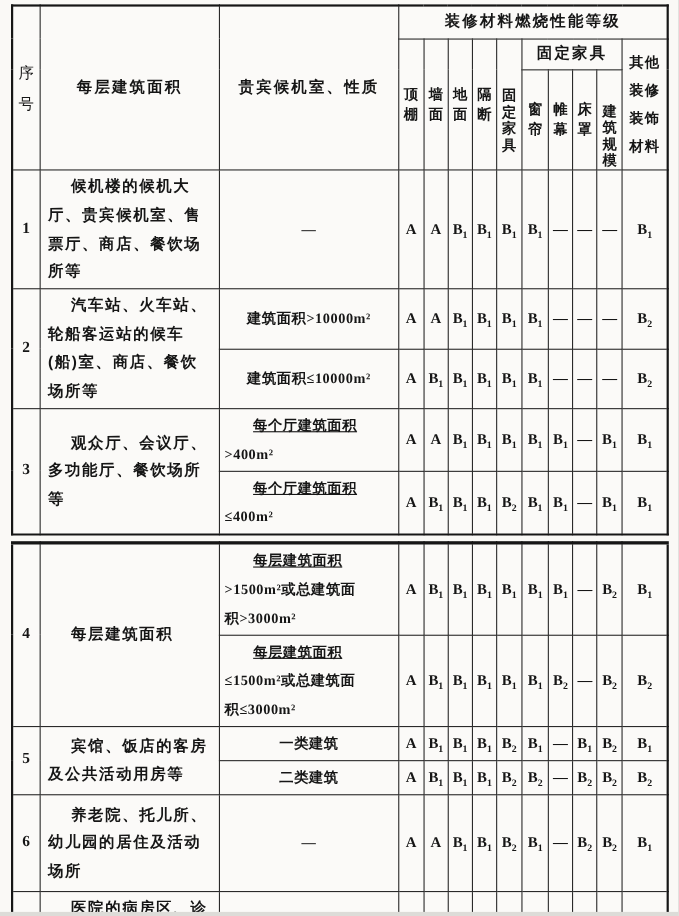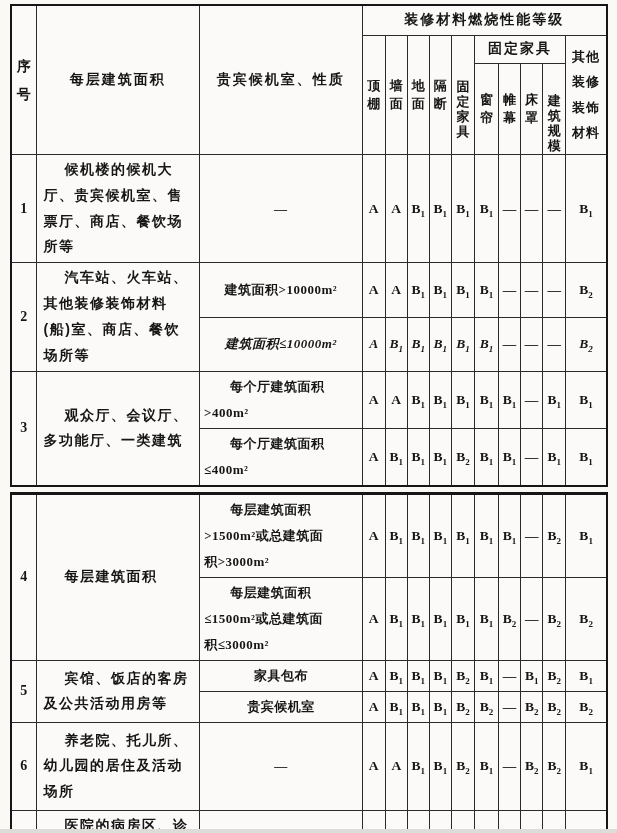--- a/index.html
+++ b/index.html
@@ -59,21 +59,21 @@
     word-break: break-all;
     line-height: 1.95;
     letter-spacing: 1px;
     font-size: 13px;
     font-weight: bold;
   }
   .seq-stack {
     width: 1.05em; margin: 4px auto;
     word-break: break-all;
     line-height: 2.0;
-    font-size: 14px; font-weight: bold; letter-spacing: 0;
+    font-size: 14px; font-weight: normal; letter-spacing: 0;
   }
   
   td.seq-cell {
     font-family: "Liberation Serif", serif;
     font-weight: bold; font-size: 14px;
   }
   td.place-cell { text-align: left; }
   .place-text {
     margin: 0; padding: 2px 6px 2px 7px;
     font-size: 14px; font-weight: bold;
@@ -84,21 +84,21 @@
   }
   td.scale-cell { padding: 2px 4px; }
   .scale-line {
     font-family: "Liberation Serif", serif;
     font-size: 13px; font-weight: bold;
     letter-spacing: 0.5px;
     line-height: 2.0;
     white-space: nowrap;
     text-align: left;
   }
-  .scale-line.first { text-indent: 2em; }
+  .scale-line.first { text-indent: 2em; text-decoration: underline; }
   .scale-line.single { text-align: center; text-indent: 0; }
   td.grade-cell {
     font-family: "Liberation Serif", serif;
     font-weight: bold; font-size: 13.5px;
   }
   td.grade-cell sub { font-size: 9px; line-height: 0; }
 </style>
 </head>
 <body>
 
@@ -182,55 +182,55 @@
             <td class="grade-cell">B<sub>1</sub></td>
             <td class="grade-cell">B<sub>1</sub></td>
             <td class="grade-cell">—</td>
             <td class="grade-cell">—</td>
             <td class="grade-cell">—</td>
             <td class="grade-cell">B<sub>1</sub></td>
           </tr>
           <tr style="height: 44px;">
             <td class="seq-cell" rowspan="2">2</td>
             <td class="place-cell" rowspan="2">
-              <p class="place-text">汽车站、火车站、其他装修装饰材料(船)室、商店、餐饮场所等</p>
+              <p class="place-text">汽车站、火车站、轮船客运站的候车(船)室、商店、餐饮场所等</p>
             </td>
             <td class="scale-cell">
               <div class="scale-line single">建筑面积&gt;10000m²</div>
             </td>
             <td class="grade-cell">A</td>
             <td class="grade-cell">A</td>
             <td class="grade-cell">B<sub>1</sub></td>
             <td class="grade-cell">B<sub>1</sub></td>
             <td class="grade-cell">B<sub>1</sub></td>
             <td class="grade-cell">B<sub>1</sub></td>
             <td class="grade-cell">—</td>
             <td class="grade-cell">—</td>
             <td class="grade-cell">—</td>
             <td class="grade-cell">B<sub>2</sub></td>
           </tr>
-          <tr style="height: 44px; font-style: italic;">
+          <tr style="height: 44px;">
             <td class="scale-cell">
               <div class="scale-line single">建筑面积≤10000m²</div>
             </td>
             <td class="grade-cell">A</td>
             <td class="grade-cell">B<sub>1</sub></td>
             <td class="grade-cell">B<sub>1</sub></td>
             <td class="grade-cell">B<sub>1</sub></td>
             <td class="grade-cell">B<sub>1</sub></td>
             <td class="grade-cell">B<sub>1</sub></td>
             <td class="grade-cell">—</td>
             <td class="grade-cell">—</td>
             <td class="grade-cell">—</td>
             <td class="grade-cell">B<sub>2</sub></td>
           </tr>
           <tr style="height: 52px;">
             <td class="seq-cell" rowspan="2">3</td>
             <td class="place-cell" rowspan="2">
-              <p class="place-text">观众厅、会议厅、多功能厅、一类建筑</p>
+              <p class="place-text">观众厅、会议厅、多功能厅、餐饮场所等</p>
             </td>
             <td class="scale-cell">
               <div class="scale-line first">每个厅建筑面积</div>
               <div class="scale-line">&gt;400m²</div>
             </td>
             <td class="grade-cell">A</td>
             <td class="grade-cell">A</td>
             <td class="grade-cell">B<sub>1</sub></td>
             <td class="grade-cell">B<sub>1</sub></td>
             <td class="grade-cell">B<sub>1</sub></td>
@@ -315,36 +315,36 @@
             <td class="grade-cell">—</td>
             <td class="grade-cell">B<sub>2</sub></td>
             <td class="grade-cell">B<sub>2</sub></td>
           </tr>
           <tr style="height: 31px;">
             <td class="seq-cell" rowspan="2">5</td>
             <td class="place-cell" rowspan="2">
               <p class="place-text">宾馆、饭店的客房及公共活动用房等</p>
             </td>
             <td class="scale-cell">
-              <div class="scale-line single">家具包布</div>
+              <div class="scale-line single">一类建筑</div>
             </td>
             <td class="grade-cell">A</td>
             <td class="grade-cell">B<sub>1</sub></td>
             <td class="grade-cell">B<sub>1</sub></td>
             <td class="grade-cell">B<sub>1</sub></td>
             <td class="grade-cell">B<sub>2</sub></td>
             <td class="grade-cell">B<sub>1</sub></td>
             <td class="grade-cell">—</td>
             <td class="grade-cell">B<sub>1</sub></td>
             <td class="grade-cell">B<sub>2</sub></td>
             <td class="grade-cell">B<sub>1</sub></td>
           </tr>
           <tr style="height: 31px;">
             <td class="scale-cell">
-              <div class="scale-line single">贵宾候机室</div>
+              <div class="scale-line single">二类建筑</div>
             </td>
             <td class="grade-cell">A</td>
             <td class="grade-cell">B<sub>1</sub></td>
             <td class="grade-cell">B<sub>1</sub></td>
             <td class="grade-cell">B<sub>1</sub></td>
             <td class="grade-cell">B<sub>2</sub></td>
             <td class="grade-cell">B<sub>2</sub></td>
             <td class="grade-cell">—</td>
             <td class="grade-cell">B<sub>2</sub></td>
             <td class="grade-cell">B<sub>2</sub></td>

